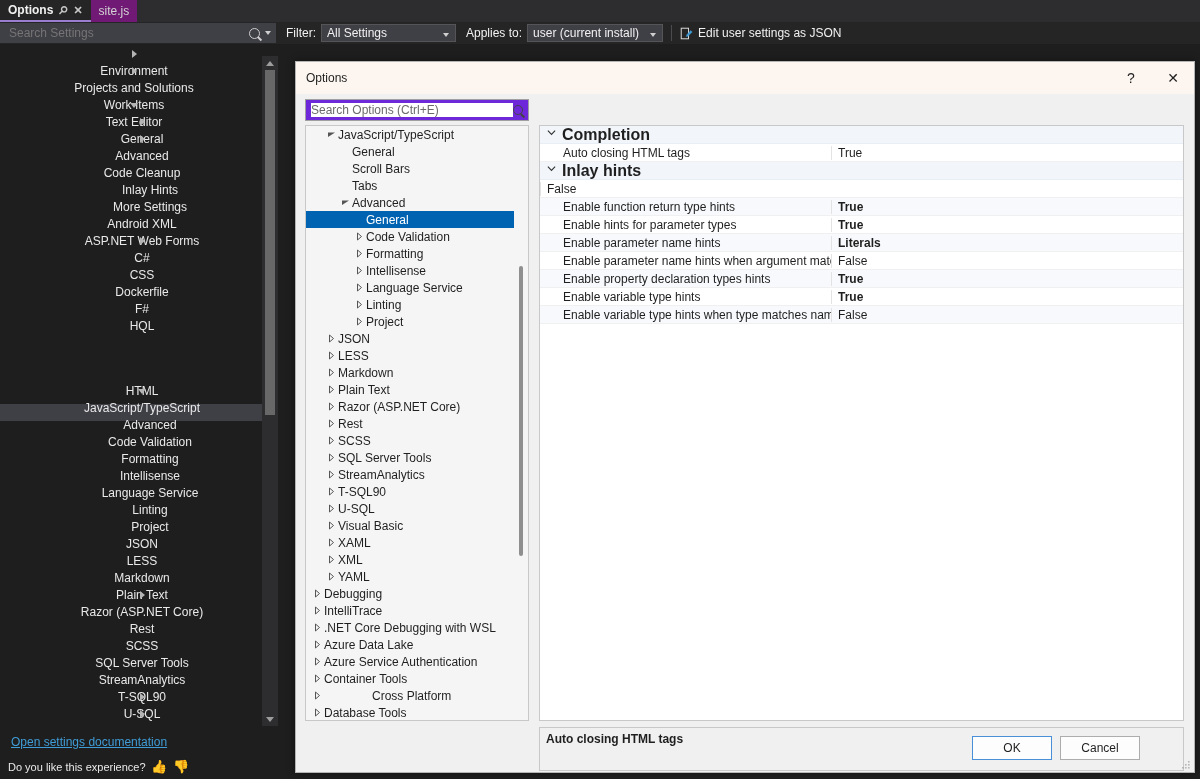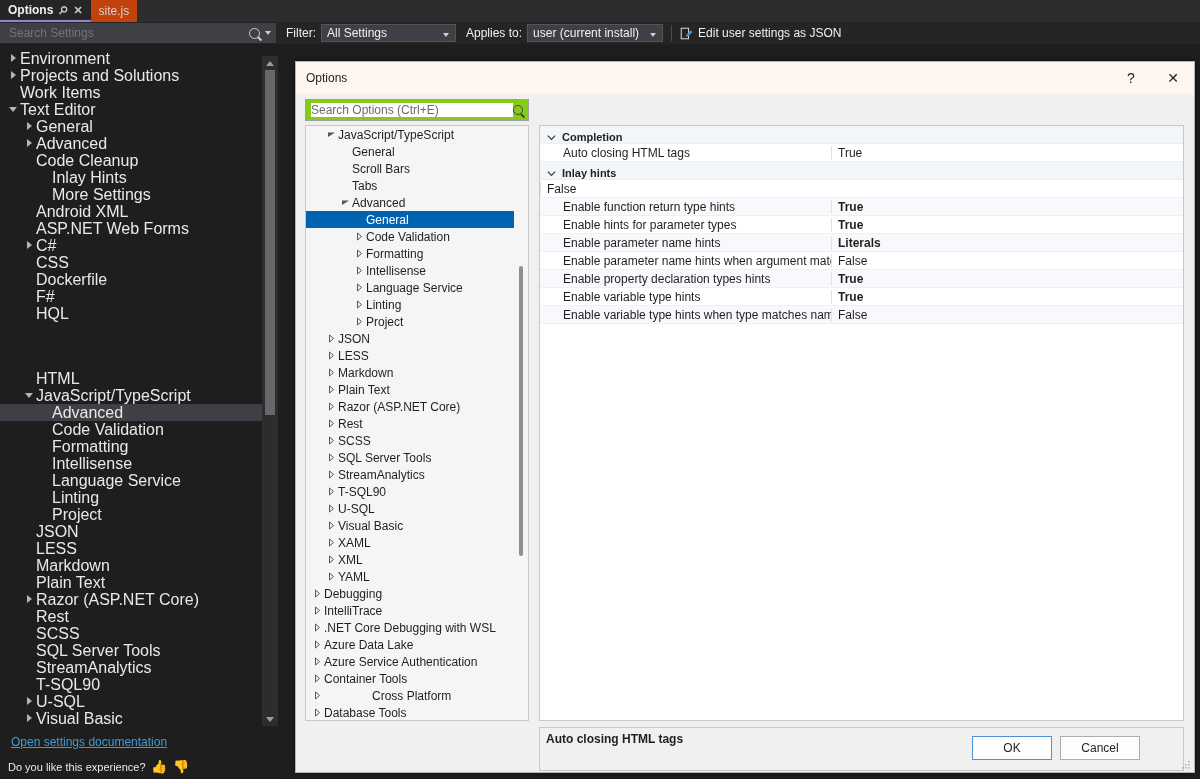--- a/index.html
+++ b/index.html
@@ -25,21 +25,21 @@
   }
   .tab {
     display: flex; align-items: center; gap: 6px;
     padding: 0 8px; font-size: 12px; color: #f1f1f1;
     position: relative;
   }
   .tab.active {
     background: #252526; font-weight: bold;
     border-bottom: 2px solid #9a7fd1;
   }
-  .tab.inactive { background: #c2410c; color: #d4d4d4; font-weight: normal; }
+  .tab.inactive { background: #701a75; color: #d4d4d4; font-weight: normal; }
   .tab-icon { font-size: 11px; color: #c8c8c8; cursor: pointer; line-height: 1; }
   .tab-pin { transform: rotate(45deg); display:inline-block; }
   #tabstrip-rest { flex: 1; background: #2d2d30; }
 
   
   #toolbar {
     position: absolute; left: 0; top: 22px; width: 1200px; height: 22px;
     background: #252526;
     display: flex; align-items: center; font-size: 12px;
   }
@@ -81,22 +81,22 @@
   .tb-sep { width: 1px; height: 16px; background: #4a4a4f; margin: 0 8px; }
   #edit-json { display: flex; align-items: center; gap: 5px; color: #f1f1f1; cursor: pointer; }
 
   
   #left-tree {
     position: absolute; left: 0; top: 50px; width: 262px; height: 676px;
     background: #1e1e1e; overflow: hidden;
   }
   .lt-row {
     height: 17px; display: flex; align-items: center;
-    font-size: 16px; color: #e9e9e9; white-space: nowrap;
-    padding-left: 6px; cursor: pointer;
+    font-size: 12px; color: #e9e9e9; white-space: nowrap;
+    padding-left: 6px; cursor: pointer; flex-direction: column;
   }
   .lt-row.selected { background: #3f3f46; }
   .exp {
     width: 14px; flex: 0 0 14px; text-align: center;
     font-size: 9px; color: #b4b4b4; line-height: 1;
   }
 
   
   #left-sb {
     position: absolute; left: 262px; top: 56px; width: 16px; height: 670px;
@@ -135,21 +135,21 @@
   }
   #dlg-title .t { flex: 1; }
   .dlg-btn {
     width: 42px; height: 30px; display:flex; align-items:center; justify-content:center;
     font-size: 14px; color: #1f1f1f; cursor: pointer;
   }
 
   
   #opt-search {
     position: absolute; left: 9px; top: 37px; width: 224px; height: 22px;
-    background: #84cc16; border: 1px solid #a0a0a0;
+    background: #6d28d9; border: 1px solid #a0a0a0;
     display: flex; align-items: center; padding: 0 5px;
   }
   #opt-search input {
     flex: 1; border: none; outline: none; font-size: 12px;
     font-family: "Liberation Sans", sans-serif; color: #1f1f1f;
   }
   #opt-search input::placeholder { color: #6b6b6b; }
   .mag-lt {
     width: 10px; height: 10px; border: 1.5px solid #444; border-radius: 50%;
     position: relative; display:inline-block; flex:0 0 auto;
@@ -180,22 +180,22 @@
     position: absolute; left: 5px; width: 4px;
     background: #8f8f8f; border-radius: 2px;
   }
 
   
   #grid-pane {
     position: absolute; left: 243px; top: 63px; width: 645px; height: 596px;
     background: #ffffff; border: 1px solid #c8c8c8; overflow: hidden;
   }
   .g-cat {
-    height: 18px; display: flex; align-items: flex-end;
-    background: #f2f6fb; font-size: 11px; font-weight: bold; color: #1f1f1f;
+    height: 18px; display: flex; align-items: flex-start;
+    background: #f2f6fb; font-size: 16px; font-weight: bold; color: #1f1f1f;
     border-bottom: 1px solid #e8eef6; cursor: pointer;
   }
   .g-cat .chev {
     width: 22px; text-align: center; font-size: 11px; color: #333;
   }
   .g-row {
     height: 18px; display: flex; align-items: center;
     font-size: 12px; color: #1f1f1f; cursor: pointer;
     border-bottom: 1px solid #f0f0f0;
   }

